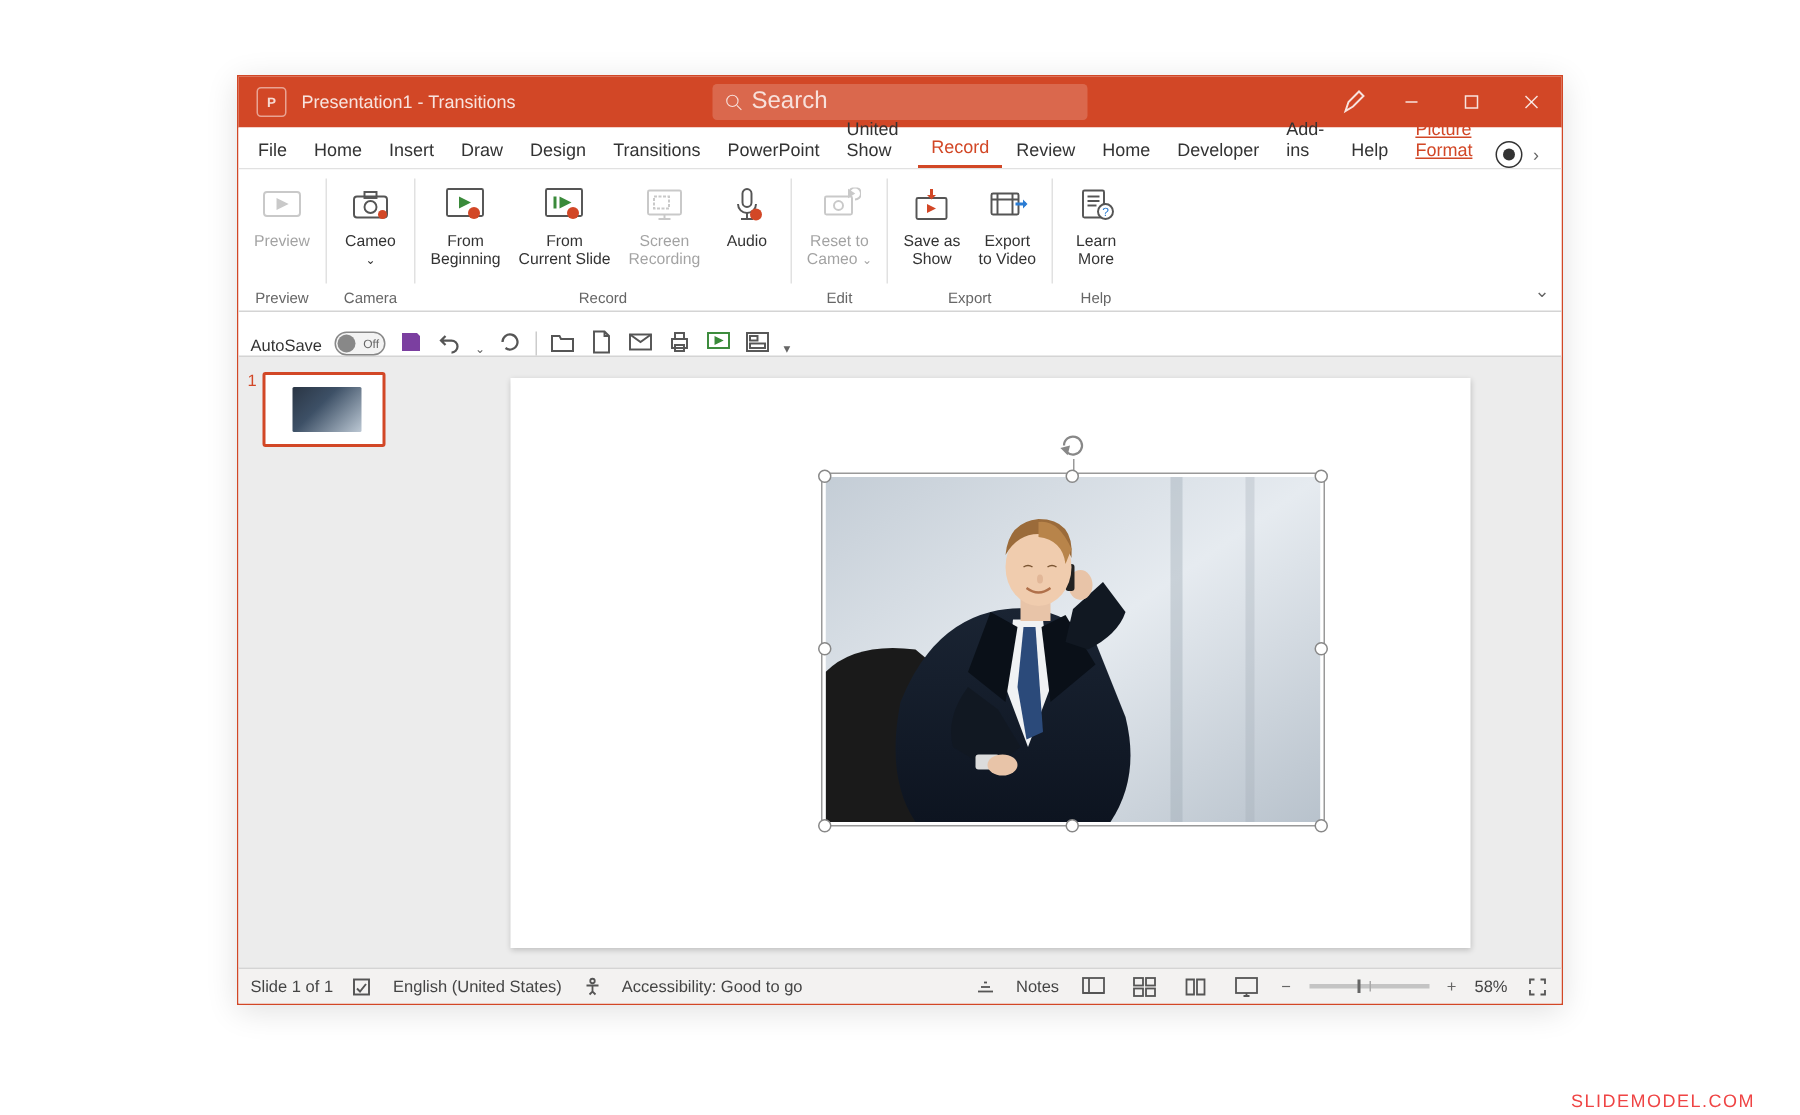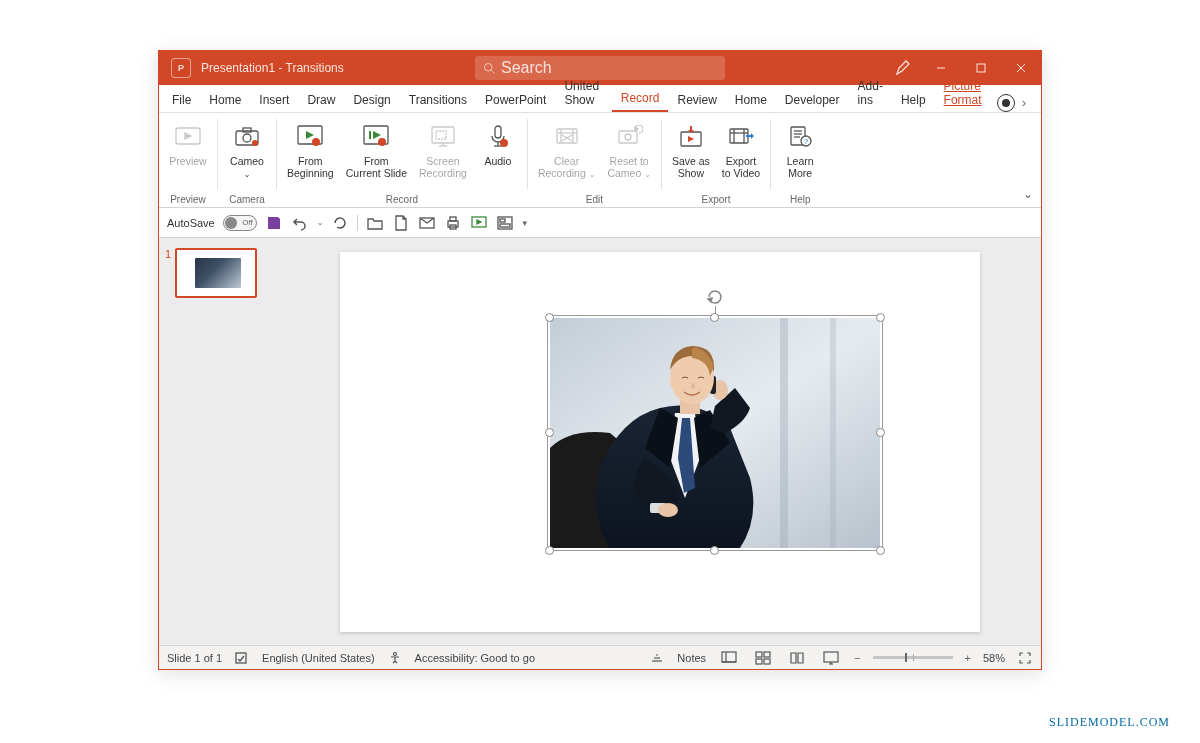--- a/index.html
+++ b/index.html
@@ -32,21 +32,21 @@
   .group-items { display:flex; gap: 4px; flex: 1; align-items:flex-start; padding-top:4px;}
   .group-label { font-size: 10px; color: #666; padding: 2px 0; text-align:center; width:100%;}
   .sep { width:1px; background:#e1e1e1; margin: 6px 0 18px; }
   .rbtn { display:flex; flex-direction:column; align-items:center; gap:2px; padding: 2px 4px; min-width: 46px; cursor:pointer; }
   .rbtn.disabled { opacity: 0.45; }
   .rbtn .ico { width:32px; height:32px; display:flex; align-items:center; justify-content:center; position:relative;}
   .rbtn .lab { font-size: 10.5px; color:#333; text-align:center; line-height:1.15; }
   .ribbon .chevron { position:absolute; right:8px; bottom:6px; font-size:12px; color:#666;}
   
   
-  .qat { height: 30px; background:#fff; border-bottom:1px solid #d4d4d4; display:flex; align-items:center; padding: 0 8px; gap: 8px; font-size:11px; color:#333;}
+  .qat { height: 30px; background:#fff; border-bottom:1px solid #d4d4d4; display:flex; align-items:flex-end; padding: 0 8px; gap: 8px; font-size:11px; color:#333;}
   .toggle { width:34px; height:16px; border:1px solid #888; border-radius:8px; display:flex; align-items:center; position:relative; background:#f3f3f3;}
   .toggle .knob{ width:12px;height:12px;border-radius:50%;background:#888; margin-left:1px;}
   .toggle .txt{ position:absolute; right:3px; font-size:8px; color:#666;}
   .qat .ico { width:18px; height:18px; display:flex; align-items:center; justify-content:center; }
   
   
   .workspace { flex:1; display:flex; background:#ececec; overflow:hidden; }
   .thumbs { width: 120px; background:#ececec; padding: 10px 0 0 6px; }
   .thumb-wrap { display:flex; gap:4px; }
   .thumb-num { font-size:11px; color:#d24726; }
@@ -69,21 +69,21 @@
   
   
   .status { height: 24px; background:#f3f2f1; border-top:1px solid #d4d4d4; display:flex; align-items:center; font-size:11px; color:#444; padding:0 8px; gap:12px;}
   .status .spacer { flex:1; }
   .status .ico { width:16px; height:16px; display:flex; align-items:center; justify-content:center; }
   .status .viewbtn { width:22px; height:18px; display:flex; align-items:center; justify-content:center; }
   .zoom-slider { width:80px; height:3px; background:#c4c4c4; position:relative; }
   .zoom-slider .tk { position:absolute; left:40%; top:-3px; width:2px; height:9px; background:#666;}
   .zoom-slider::before { content:""; position:absolute; left:50%; top:-2px; width:1px; height:7px; background:#aaa;}
   
-  .watermark { position:absolute; bottom: 13px; right: 30px; font-size: 12px; letter-spacing: 1px; color: #0369a1; font-family: Liberation Serif, serif; }
+  .watermark { position:absolute; bottom: 2px; right: 30px; font-size: 12px; letter-spacing: 1px; color: #ef4444; }
   
   
   svg { display:block; }
 </style>
 </head>
 <body>
 
 <div class="window">
 
   <div class="titlebar">
@@ -231,34 +231,20 @@
       </div>
       <div class="group-label">Record</div>
     </div>
     <div class="sep"></div>
 
     <div class="group">
       <div class="group-items">
         <div class="rbtn disabled">
           <div class="ico">
             <svg width="28" height="24" viewBox="0 0 28 24" fill="none" stroke="#888" stroke-width="1.3">
-                <rect x="4" y="4" width="20" height="14" rx="1"></rect>
-                <line x1="4" y1="8" x2="24" y2="8"></line>
-                <line x1="8" y1="4" x2="8" y2="18"></line>
-                <line x1="20" y1="4" x2="20" y2="18"></line>
-                <line x1="9" y1="10" x2="19" y2="16"></line>
-                <line x1="19" y1="10" x2="9" y2="16"></line>
-              </svg>
-          </div>
-          <div class="lab"><span style="white-space:pre-line">Clear
-Recording</span> <span style="font-size:8px">⌄</span></div>
-        </div>
-        <div class="rbtn disabled">
-          <div class="ico">
-            <svg width="28" height="24" viewBox="0 0 28 24" fill="none" stroke="#888" stroke-width="1.3">
                 <rect x="4" y="6" width="18" height="12" rx="1"></rect>
                 <circle cx="13" cy="12" r="3"></circle>
                 <path d="M20 4 a4 4 0 1 1 4 4"></path>
                 <polygon points="20,2 20,6 23,4" fill="#888"></polygon>
               </svg>
           </div>
           <div class="lab"><span style="white-space:pre-line">Reset to
 Cameo</span> <span style="font-size:8px">⌄</span></div>
         </div>
       </div>

